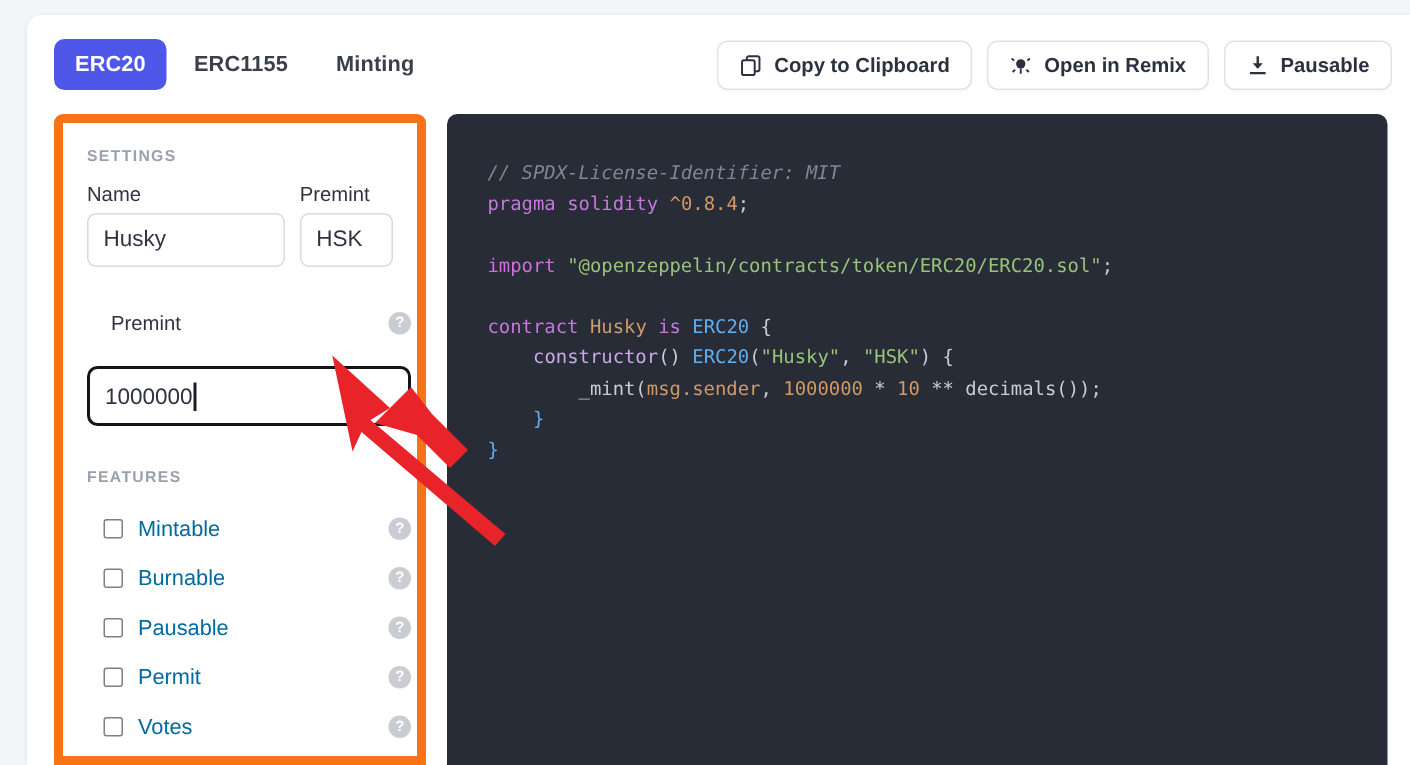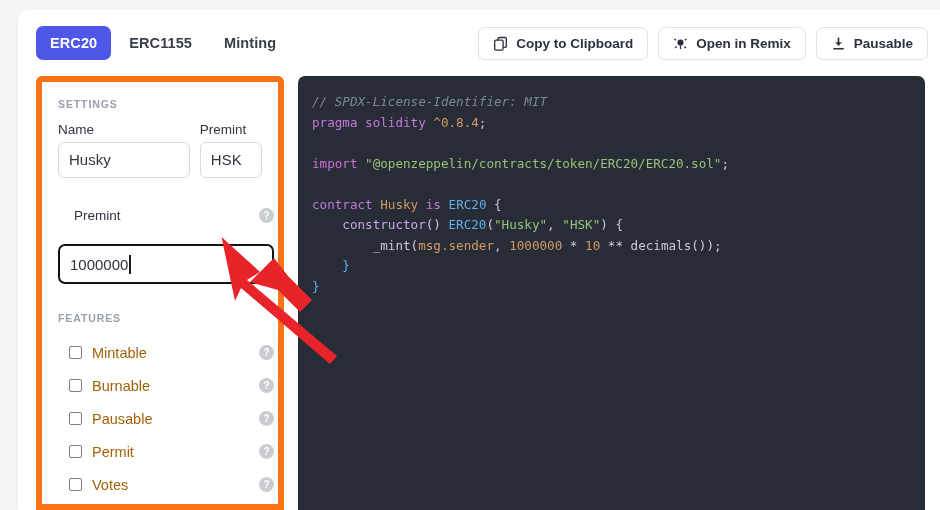--- a/index.html
+++ b/index.html
@@ -81,30 +81,30 @@
   }
   .features-title{margin-top:28px;}
   .feature{
     display:flex;align-items:center;width:216px;height:33px;cursor:pointer;
   }
   .cbox{
     width:13px;height:13px;box-sizing:border-box;
     border:1.4px solid #7b8089;border-radius:2px;background:#fff;flex:none;
     margin-left:11px;
   }
-  .feature-label{font-size:14.5px;color:#a16207;margin-left:10px;flex:1;}
+  .feature-label{font-size:14.5px;color:#0369a1;margin-left:10px;flex:1;}
 
   
   .code{
     position:absolute;left:298px;top:76px;width:627px;height:434px;
     background:#272c36;border-radius:7px 7px 0 0;
     box-sizing:border-box;padding:16px 0 0 14px;overflow:hidden;
   }
   .code pre{
-    margin:0;font-family:"DejaVu Sans Mono", monospace;
+    margin:13px;font-family:"DejaVu Sans Mono", monospace;
     font-size:12.6px;line-height:20.5px;color:#c7ccd6;white-space:pre;
   }
   .cm  {color:#7e8795;font-style:italic;}
   .kw  {color:#c678dd;}
   .kw2 {color:#d16fd8;}
   .str {color:#98c379;}
   .num {color:#d19a66;}
   .typ {color:#61afef;}
   .fn  {color:#c9a9e8;}
   .var {color:#d19a66;}

